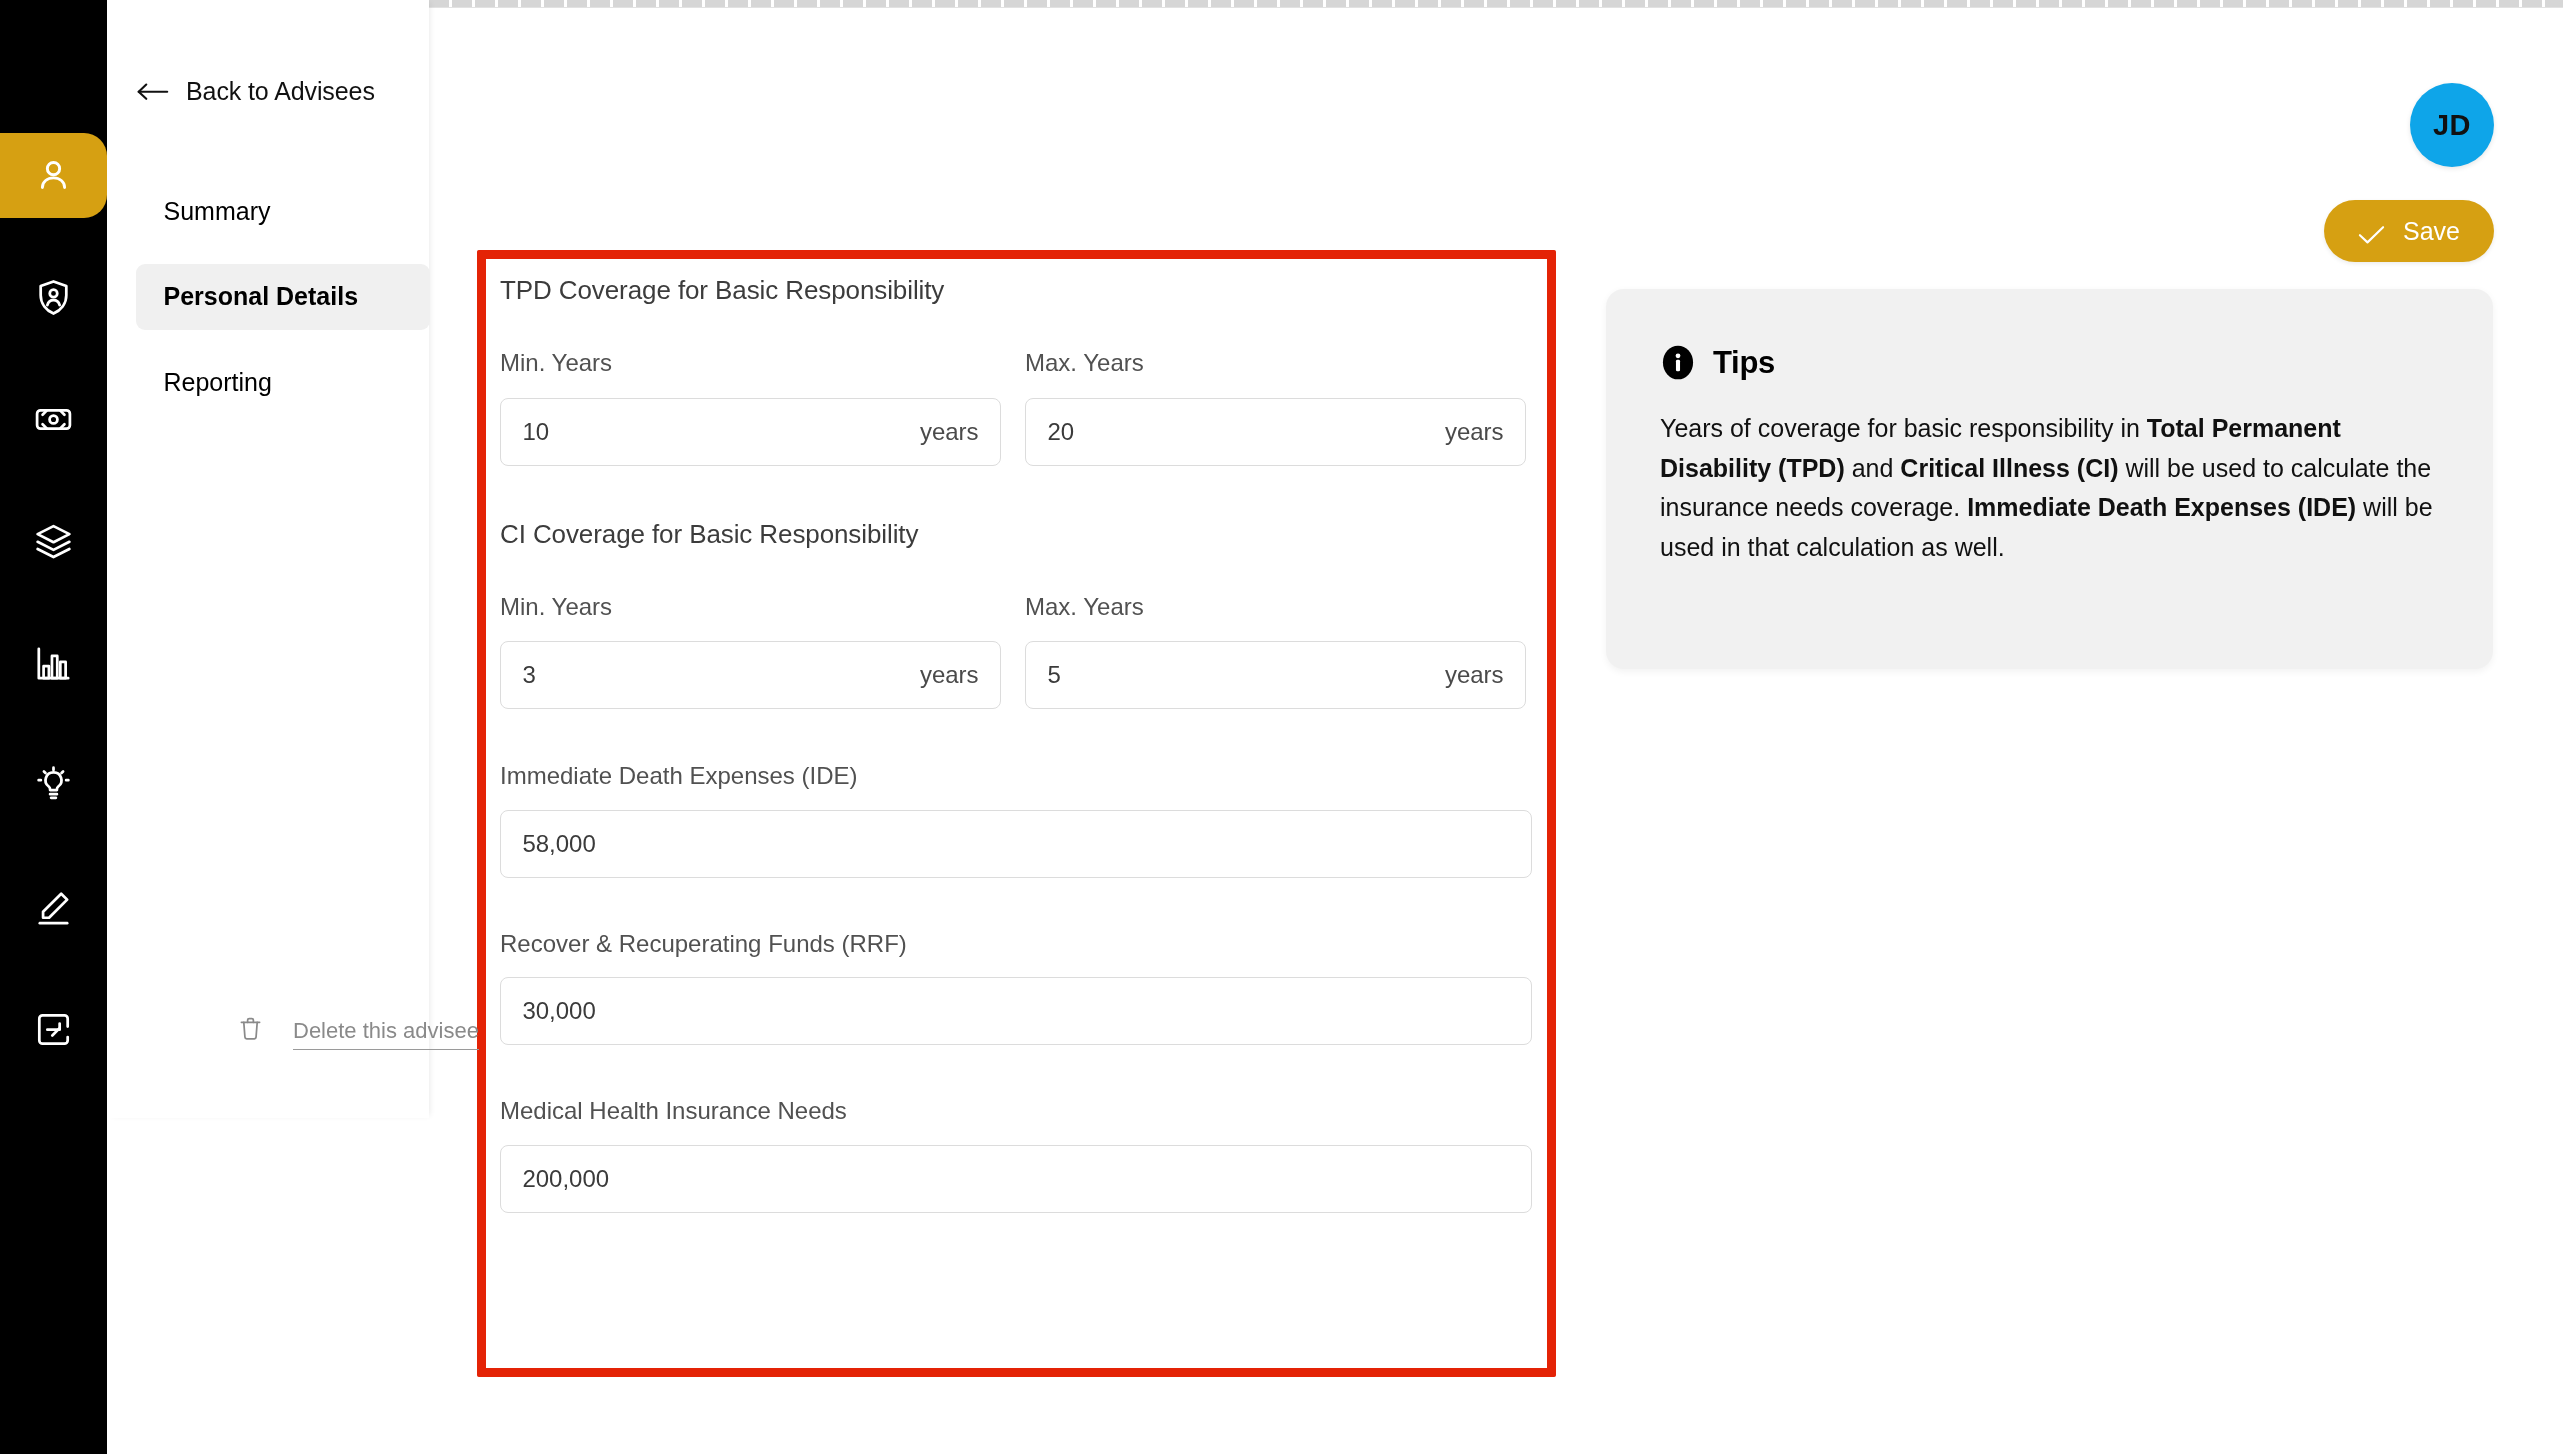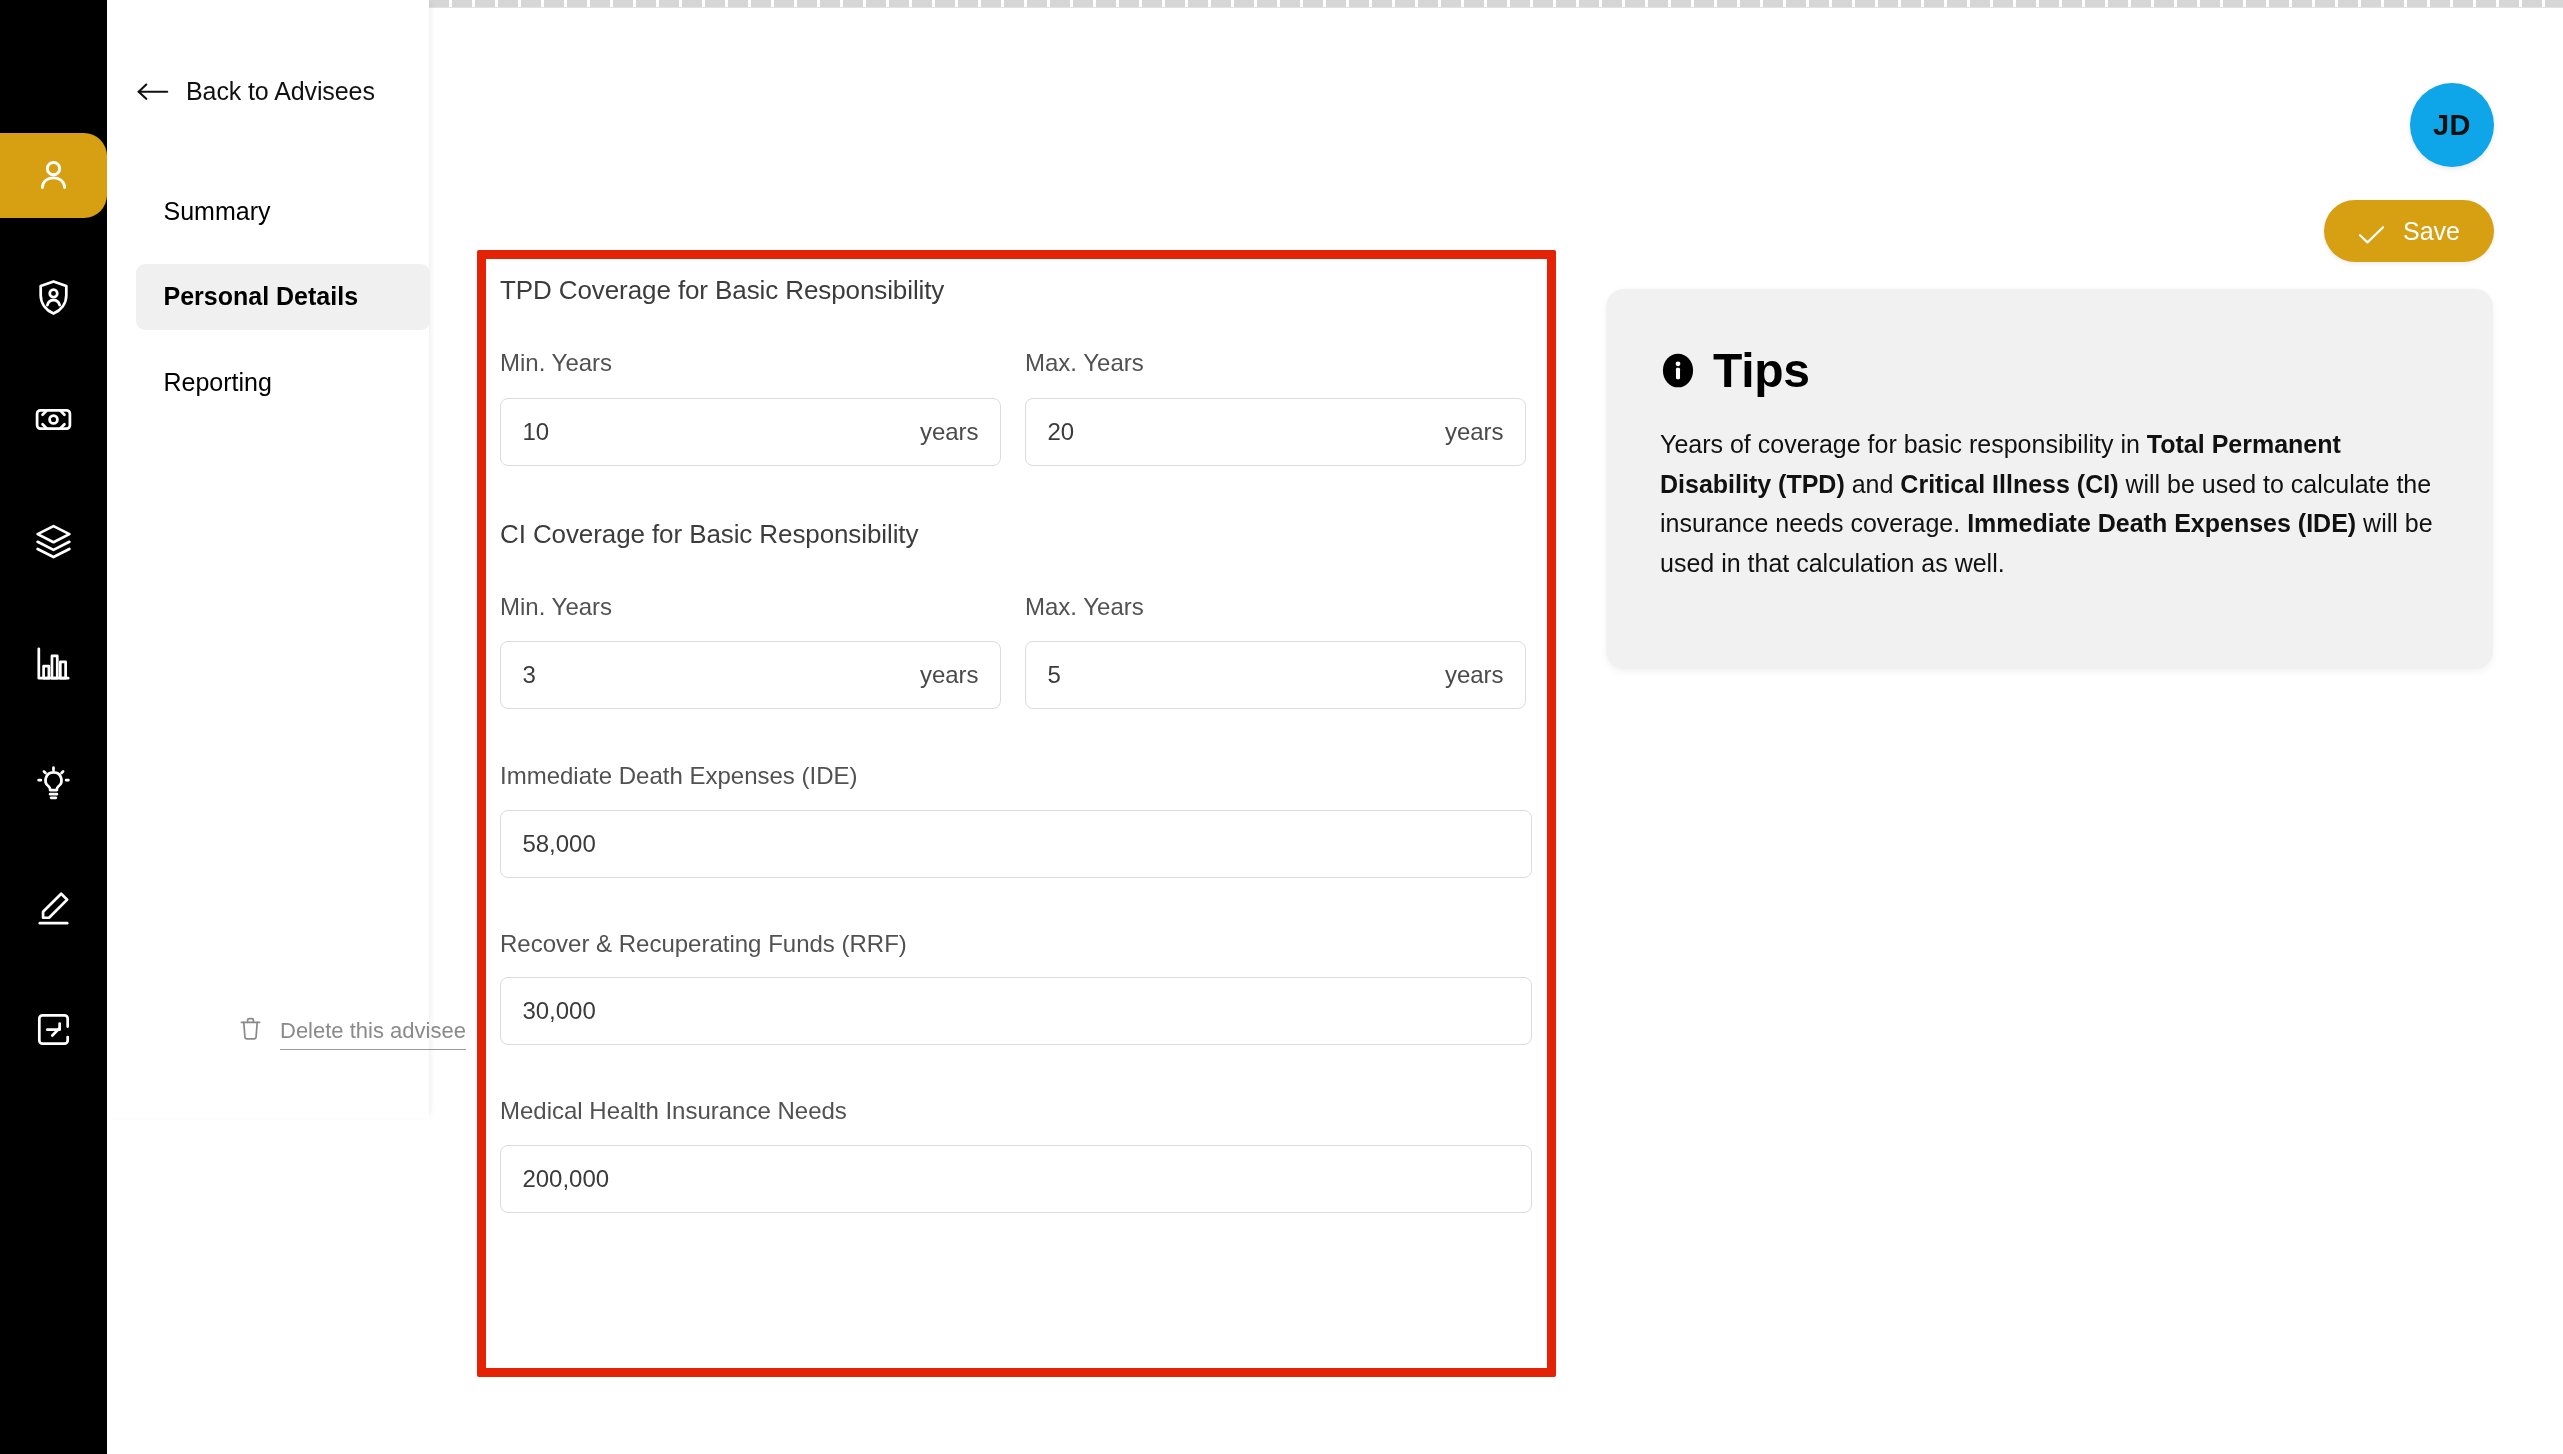--- a/index.html
+++ b/index.html
@@ -74,21 +74,21 @@
     padding-left: 28px;
     border-radius: 9px;
     font-size: 25px;
     color: #000000;
     cursor: pointer;
   }
   .nav-item.active { background: #f0f0f0; font-weight: 700; }
 
   .delete-row {
     position: absolute; left: 132px; bottom: 68px;
-    display: flex; align-items: flex-end; gap: 18px;
+    display: flex; align-items: flex-end; gap: 31px;
     cursor: pointer;
   }
   .delete-row .trash { width: 23px; height: 27px; display:block; margin-bottom: 7.1px; }
   .delete-row .dlabel {
     font-size: 22px; color: #8a8a8a;
     padding-bottom: 5.3px;
     border-bottom: 1.8px solid #9a9a9a;
     white-space: nowrap;
   }
 
@@ -167,21 +167,21 @@
     border-radius: 18px;
     padding: 54px 48px 0 54px;
     box-shadow: 0 2.7px 7.1px rgba(0,0,0,0.05);
   }
   .tips-head {
     display: flex; align-items: center; gap: 17px; margin-bottom: 27px;
   }
   .tips-head .info-icon {
     width: 36px; height: 39px; display:block;
   }
-  .tips-title { font-size: 48px; font-weight: 700; color: #000; letter-spacing: -0.3px; }
+  .tips-title { font-size: 31px; font-weight: 700; color: #000; letter-spacing: -0.3px; }
   .tips-body {
     font-size: 25px; line-height: 1.58; color: #111;
   }
   .tips-body b { font-weight: 700; }
 </style>
 </head>
 <body>
 
 <div class="app">
 

